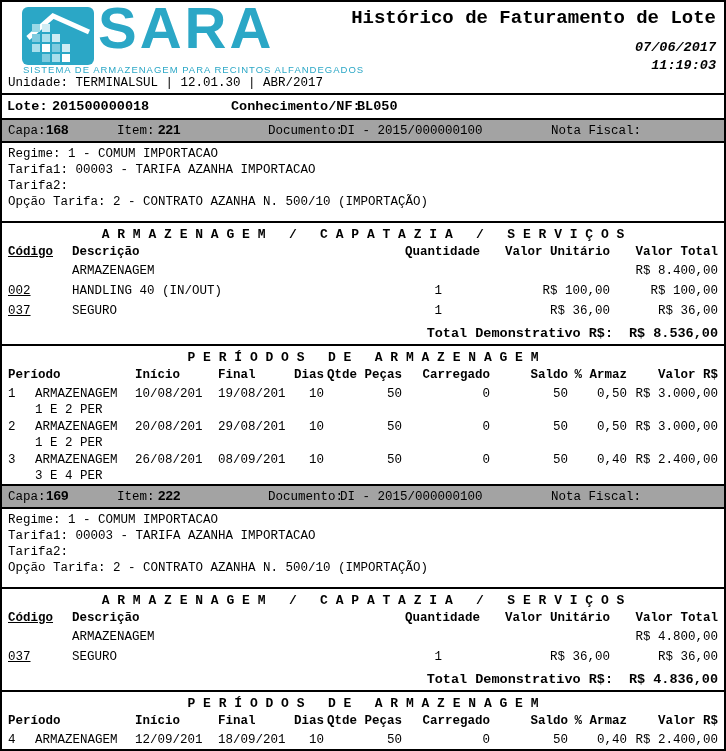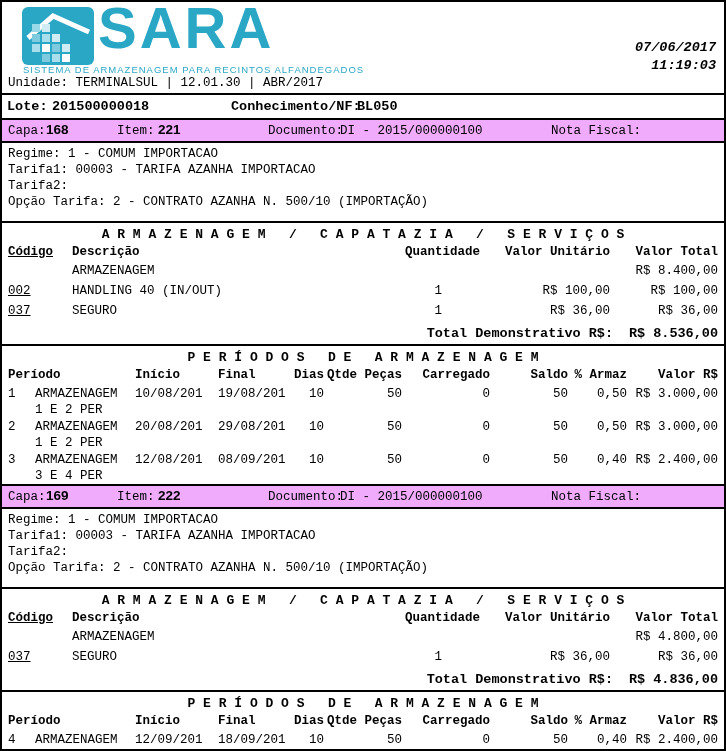--- a/index.html
+++ b/index.html
@@ -30,21 +30,21 @@
   .report-title{position:absolute;right:8px;top:5px;font-weight:bold;font-size:19px;white-space:pre;}
   .report-date{position:absolute;right:8px;top:38px;font-weight:bold;font-style:italic;font-size:13.5px;}
   .report-time{position:absolute;right:8px;top:56px;font-weight:bold;font-style:italic;font-size:13.5px;}
   .unidade{position:absolute;left:6px;bottom:3px;white-space:pre;}
   
   .lote-bar{position:relative;height:23px;border-bottom:2px solid #000;font-weight:bold;font-size:13.5px;}
   .lote-bar span{position:absolute;top:4px;white-space:pre;}
   .lote-label{left:5px;} .lote-value{left:50px;}
   .conh-label{left:229px;} .conh-value{left:355px;}
   
-  .capa-bar{position:relative;height:21px;background:#f0abfc;border-bottom:2px solid #000;}
+  .capa-bar{position:relative;height:21px;background:#a3a3a3;border-bottom:2px solid #000;}
   .capa-bar .lbl{position:absolute;top:4px;white-space:pre;}
   .capa-bar .val{position:absolute;top:2px;font-family:"Liberation Sans",sans-serif;font-weight:bold;font-size:13.5px;white-space:pre;}
   .g-capa-l{left:6px;} .g-capa-v{left:44px;}
   .g-item-l{left:115px;} .g-item-v{left:156px;}
   .g-doc-l{left:266px;} .g-doc-v{left:338px;top:4px !important;font-family:"Liberation Mono",monospace !important;font-weight:normal !important;font-size:12.5px !important;}
   .g-nota-l{left:549px;}
   
   .regime-box{position:relative;height:80px;box-sizing:border-box;border-bottom:2px solid #000;padding-top:4px;}
   .rline{height:16px;padding-left:6px;white-space:pre;}
   
@@ -86,20 +86,21 @@
           <rect x="20" y="37" width="8" height="8" fill="#FFFFFF"></rect>
           <rect x="30" y="37" width="8" height="8" fill="#7ECBDF"></rect>
           <rect x="40" y="37" width="8" height="8" fill="#CFECF4"></rect>
         <rect x="20" y="47" width="8" height="8" fill="#7ECBDF"></rect>
           <rect x="30" y="47" width="8" height="8" fill="#A9DFEC"></rect>
           <rect x="40" y="47" width="8" height="8" fill="#FFFFFF"></rect>
       </svg>
     </div>
     <div class="brand-name">SARA</div>
     <div class="brand-tagline">SISTEMA DE ARMAZENAGEM PARA RECINTOS ALFANDEGADOS</div>
+    <div class="report-title">Histórico de Faturamento de Lote</div>
     <div class="report-date">07/06/2017</div>
     <div class="report-time">11:19:03</div>
     <div class="unidade"><span>Unidade:</span> <span>TERMINALSUL | 12.01.30 | ABR/2017</span></div>
   </div>
 
   <div class="lote-bar">
     <span class="lote-label">Lote:</span>
     <span class="lote-value">201500000018</span>
     <span class="conh-label">Conhecimento/NF:</span>
     <span class="conh-value">BL050</span>
@@ -194,21 +195,21 @@
       <span class="p-pieces">50</span>
       <span class="p-loaded">0</span>
       <span class="p-balance">50</span>
       <span class="p-pct">0,50</span>
       <span class="p-value">R$ 3.000,00</span>
     </div>
     <div class="prow">
       <span class="p-num">3</span>
       <span class="p-desc">ARMAZENAGEM</span>
       <span class="line2">3 E 4 PER</span>
-      <span class="p-start">12/08/201</span>
+      <span class="p-start">26/08/201</span>
       <span class="p-end">08/09/201</span>
       <span class="p-days">10</span>
       <span class="p-pieces">50</span>
       <span class="p-loaded">0</span>
       <span class="p-balance">50</span>
       <span class="p-pct">0,40</span>
       <span class="p-value">R$ 2.400,00</span>
     </div>
   </div>
 

